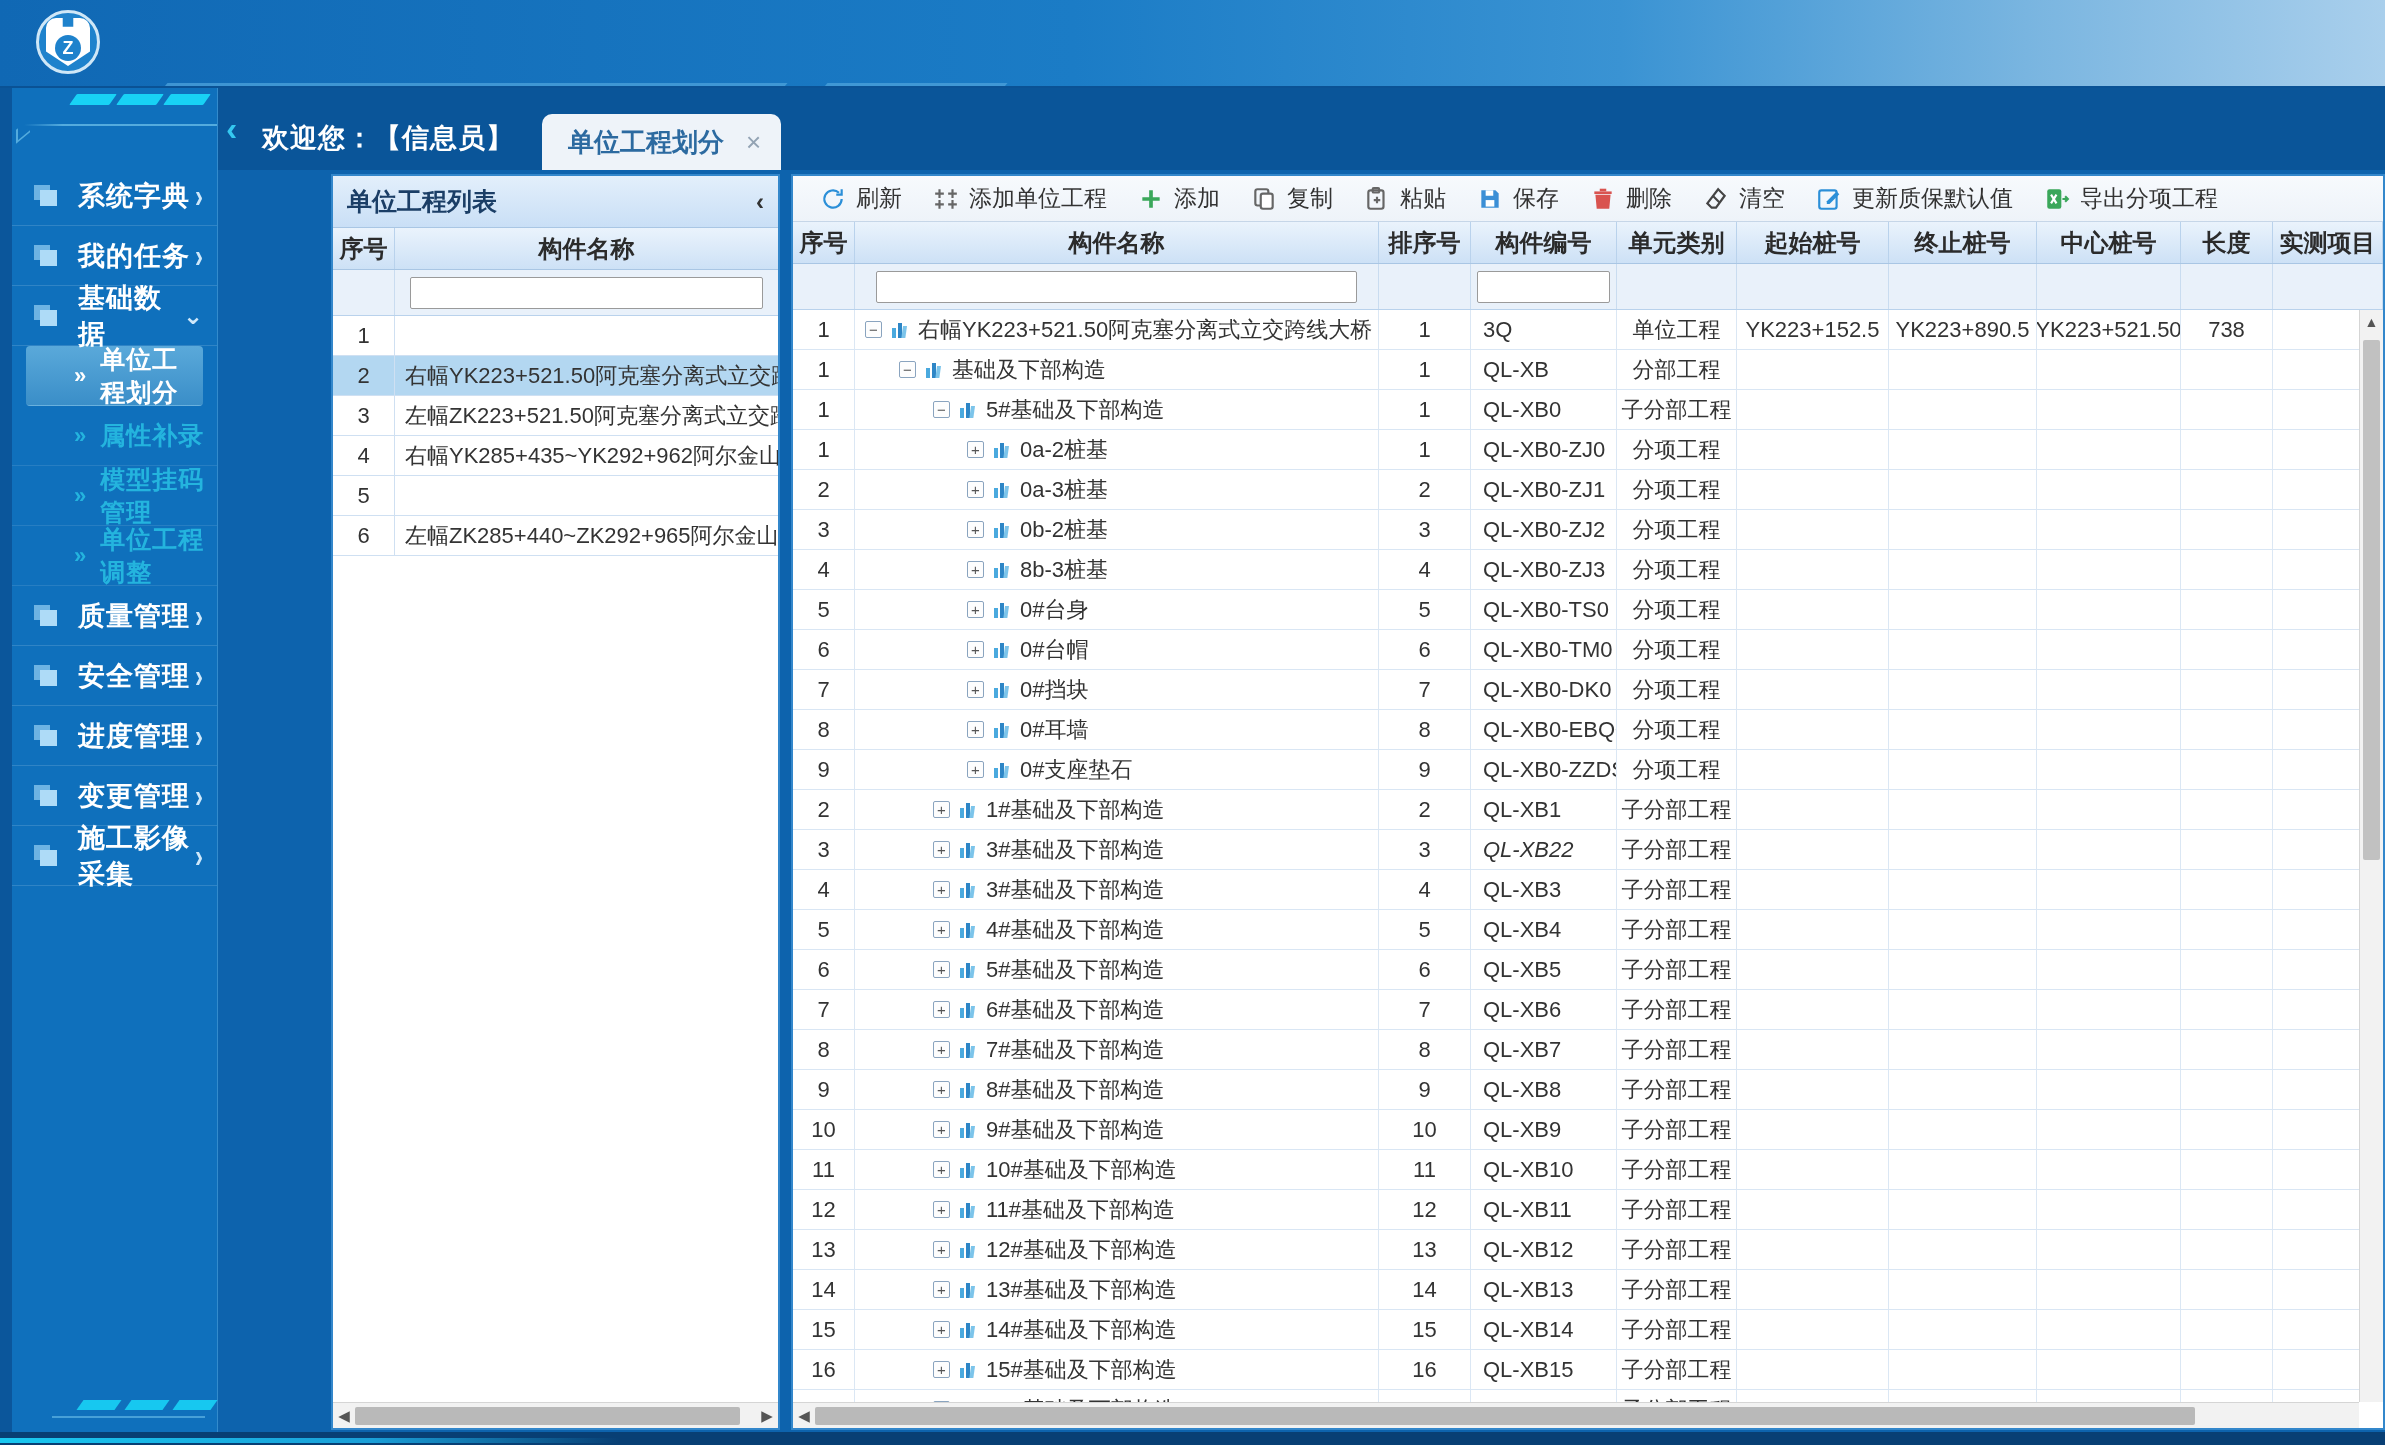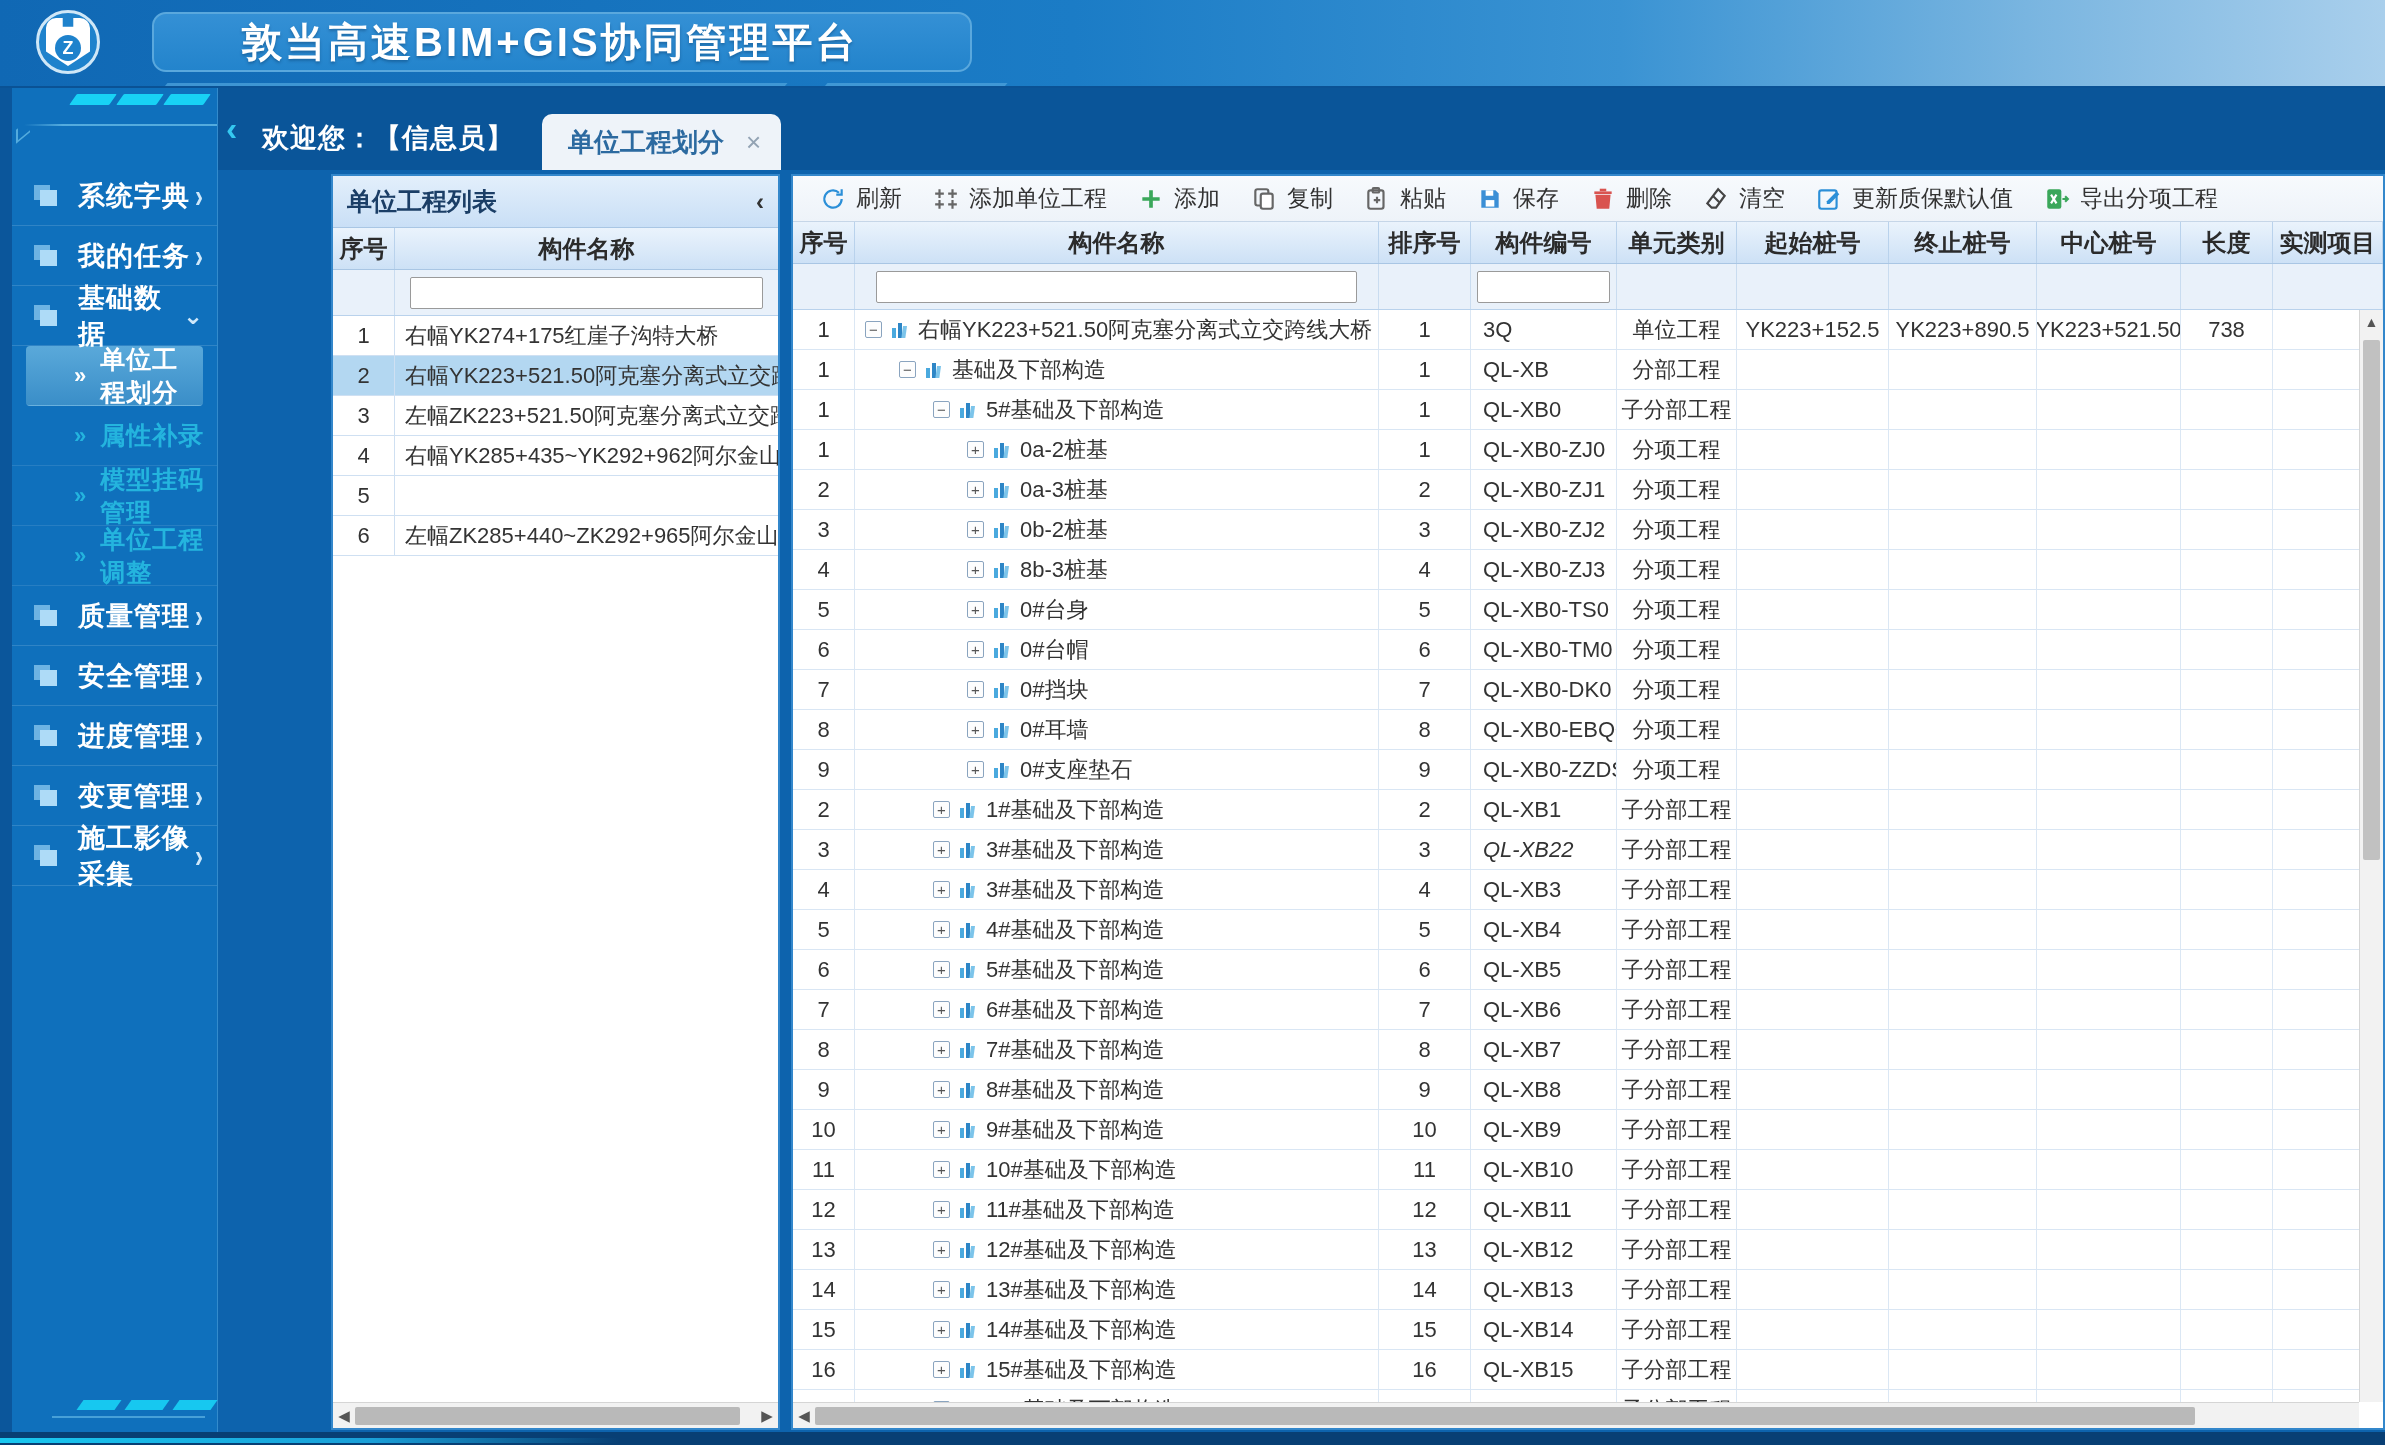--- a/index.html
+++ b/index.html
@@ -130,23 +130,20 @@
 <body>
 
 <div id="page">
 
   <div id="hdr">
     <div id="logo">
       <div class="shield">
         <div class="z">Z</div>
       </div>
     </div>
-    <div id="titleplate">
-      <span class="t">敦当高速BIM+GIS协同管理平台</span>
-    </div>
     <div class="hdr-deco"></div>
     <div class="hdr-deco2"></div>
   </div>
 
   <div id="mid">
     <div id="sidebar">
       <div class="side-deco">
           <i></i>
           <i></i>
           <i></i>
@@ -242,21 +239,20 @@
           </div>
           <div class="frow">
             <div class="fcell" style="width:62px"></div>
             <div class="fcell" style="flex:1;border-right:none">
               <input value="" style="">
             </div>
           </div>
           <div id="lrows">
               <div class="lrow">
                 <div class="c0">1</div>
-                <div class="c1">右幅YK274+175红崖子沟特大桥</div>
               </div>
               <div class="lrow sel">
                 <div class="c0">2</div>
                 <div class="c1">右幅YK223+521.50阿克塞分离式立交跨线大桥</div>
               </div>
               <div class="lrow">
                 <div class="c0">3</div>
                 <div class="c1">左幅ZK223+521.50阿克塞分离式立交跨线大桥</div>
               </div>
               <div class="lrow">

